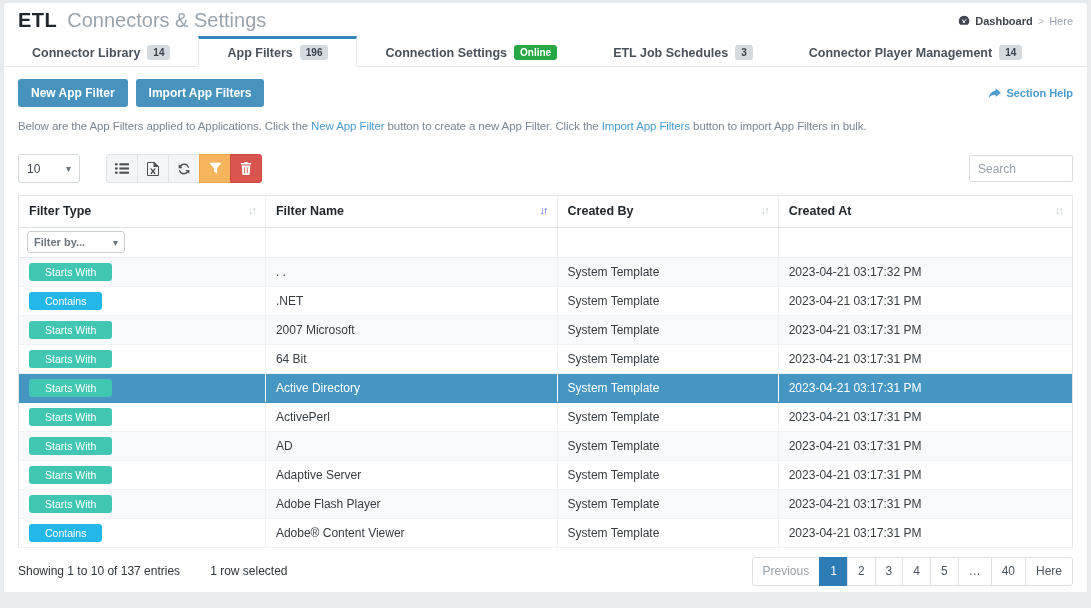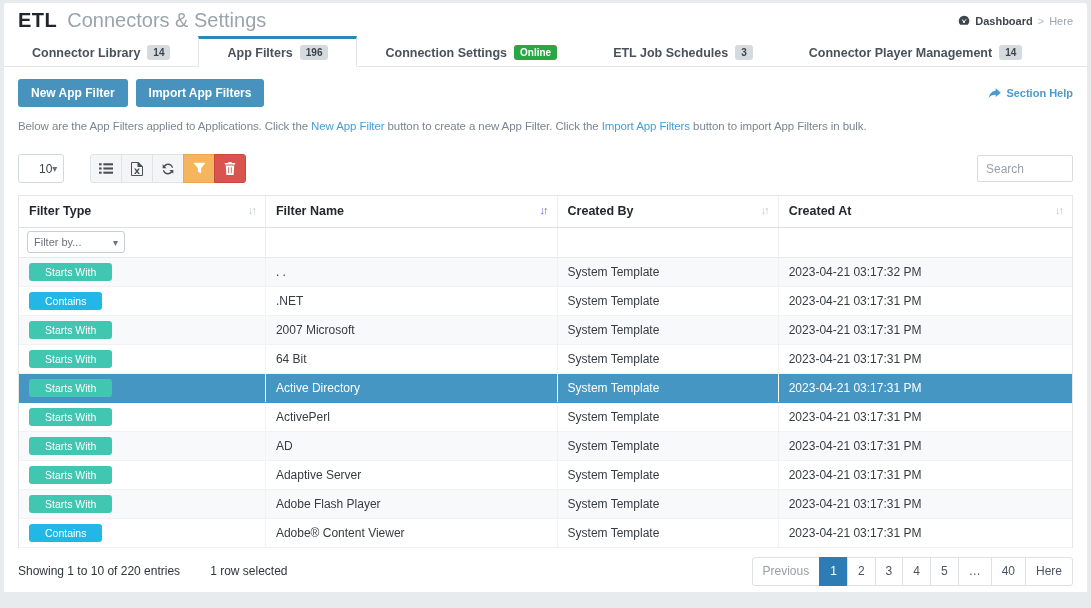--- a/index.html
+++ b/index.html
@@ -35,38 +35,38 @@
   .content { padding:12px 14px 0 14px; }
   .btn-row { display:flex; gap:8px; align-items:center; }
   .btn-primary { background:var(--accent-blue); color:#fff; font-size:12px; font-weight:700;
                  padding:7px 13px; border-radius:3px; border:none; font-family:inherit; cursor:pointer; }
   .section-help { margin-left:auto; color:var(--link-blue); font-size:11px; font-weight:600;
                   display:flex; gap:5px; align-items:center; }
   .desc { margin-top:13px; font-size:11.5px; letter-spacing:-0.1px; color:#7b8692; white-space:nowrap; overflow:hidden; }
   .desc .lnk { color:var(--link-blue); }
   
   .toolbar { margin-top:22px; display:flex; align-items:center; }
-  .select-box { width:46px; height:29px; border:1px solid #d3d8db; border-radius:3px; background:#fff;
-                display:flex; align-items:center; justify-content:space-between; padding:0 20px; font-size:12px; color:#3c434a; }
+  .select-box { width:62px; height:29px; border:1px solid #d3d8db; border-radius:3px; background:#fff;
+                display:flex; align-items:center; justify-content:space-between; padding:0 8px; font-size:12px; color:#3c434a; }
   .chev { color:#6b737b; font-size:10px; }
   .btn-group { margin-left:26px; display:flex; }
   .tool-btn { width:32px; height:29px; background:#f4f5f6; border:1px solid #e1e4e6;
               display:flex; align-items:center; justify-content:center; margin-left:-1px; cursor:pointer; }
   .tool-btn:first-child { border-radius:3px 0 0 3px; margin-left:0; }
   .tool-btn.orange { background:var(--filter-button-orange); border-color:#eda84e; }
   .tool-btn.red { background:var(--delete-button-red); border-color:#cd4641; border-radius:0 3px 3px 0; }
   .tool-btn svg { fill:#4a5056; }
   .tool-btn.orange svg, .tool-btn.red svg { fill:#fff; }
-  .search-input { margin-left:auto; width:96px; height:27px; border:1px solid #d8dcdf; border-radius:2px;
+  .search-input { margin-left:auto; width:104px; height:27px; border:1px solid #d8dcdf; border-radius:2px;
                   padding:0 8px; font-size:12px; color:#444; font-family:inherit; }
   .search-input::placeholder { color:#9aa2aa; }
   
   .table-wrap { margin-top:12px; border:1px solid #e4e7ea; border-bottom:none; }
   table { width:100%; border-collapse:collapse; table-layout:fixed; }
-  .filter-row td { height:30px; border-bottom:1px solid #e8ebee; border-right:1px solid #eceef0; padding:0 8px; background:#fff; }
+  .filter-row td { height:30px; border-bottom:1px solid #e8ebee; border-right:1px solid #eceef0; padding:0 8px; background:#fff;font-weight:bold; }
   .filter-row td:last-child { border-right:none; }
   .filter-select { width:98px; height:22px; border:1px solid #c9ced2; border-radius:3px; font-size:11px; color:#6b737b;
                    display:flex; align-items:center; justify-content:space-between; padding:0 6px; background:#fff; }
   thead th { height:31px; text-align:left; padding:0 10px; font-size:12.5px; color:#23282e;
              border-bottom:1px solid #dde1e5; border-right:1px solid #eceef0; background:#fff; font-weight:700; }
   thead th:last-child { border-right:none; }
   .sort { float:right; color:#c2c8cd; font-size:11px; letter-spacing:-2px; font-weight:400; }
   .sort.active { color:var(--sort-active-blue); font-weight:700; }
   tbody td { height:29px; padding:0 10px; font-size:12px; color:#363c42;
              border-bottom:1px solid #f0f2f4; border-right:1px solid #f0f2f4; overflow:hidden; white-space:nowrap; }
@@ -288,21 +288,21 @@
               <td>Adobe® Content Viewer</td>
               <td>System Template</td>
               <td>2023-04-21 03:17:31 PM</td>
             </tr>
           </tbody>
       </table>
     </div>
 
     <div class="table-footer">
       <div class="footer-info">
-        <span>Showing 1 to 10 of 220 entries</span>
+        <span>Showing 1 to 10 of 137 entries</span>
         <span>1 row selected</span>
       </div>
       <div class="pagination">
           <div class="page-btn disabled">Previous</div>
           <div class="page-btn active">1</div>
           <div class="page-btn">2</div>
           <div class="page-btn">3</div>
           <div class="page-btn">4</div>
           <div class="page-btn">5</div>
           <div class="page-btn">…</div>

